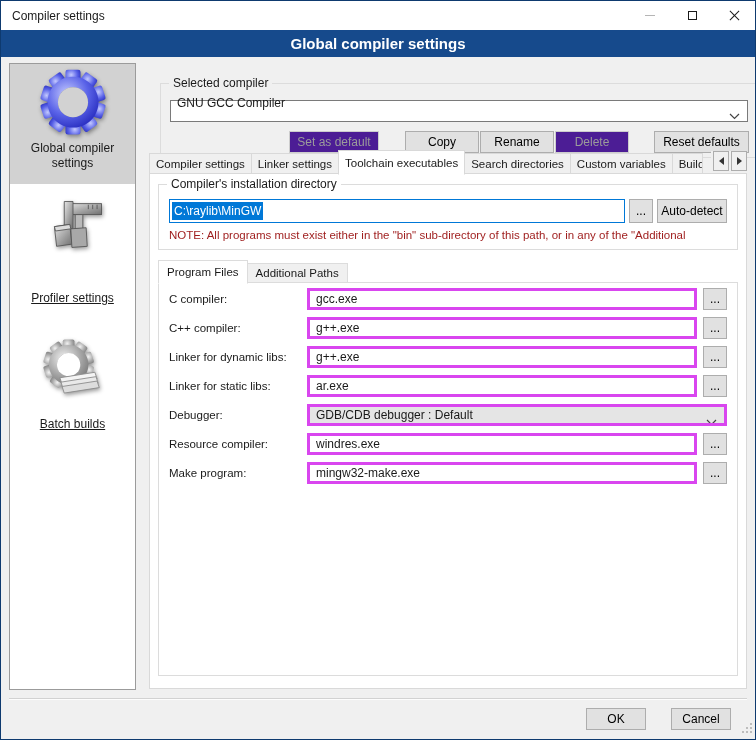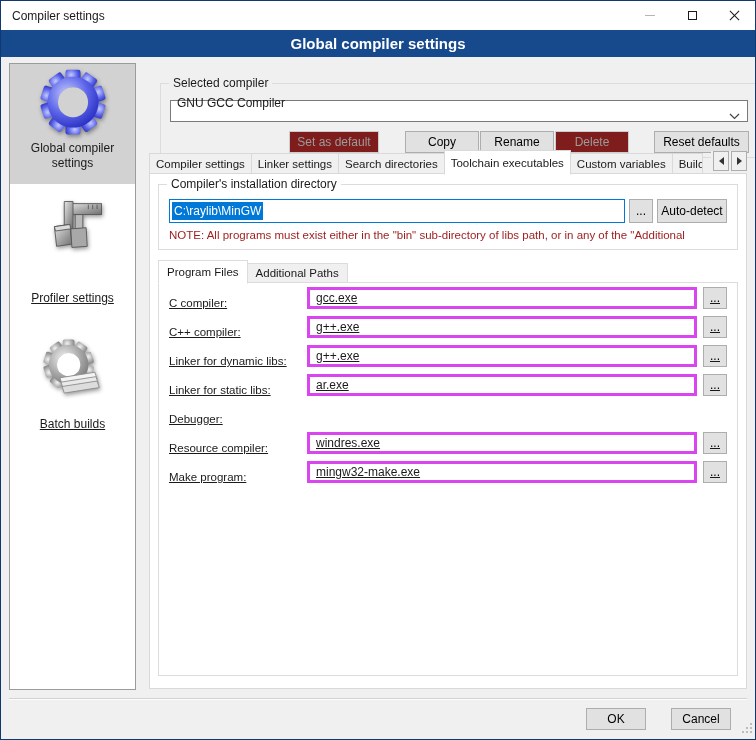--- a/index.html
+++ b/index.html
@@ -42,21 +42,21 @@
   .legend.on-white { background:#ffffff; }
 
   .grp-compiler { left:159px; top:64px; width:598px; height:75px;margin-top:18px; }
   .combo { position:absolute; left:9px; right:9px; top:16px; height:22px; background:#fff;
            border:1px solid #7a7a7a; display:flex; align-items:center; padding:0 24px 16px 6px; }
   .combo .chev { position:absolute; right:7px; top:8px; }
 
   .btnrow { position:absolute; right:8px; top:47px; display:flex; align-items:center; }
   .btn { height:22px; background:#e1e1e1; border:1px solid #adadad; font-size:12px;
          font-family:inherit; display:flex; align-items:center; justify-content:center; }
-  .btn.disabled { background:#7f1d1d; border-color:#cdcdcd; color:#9b9b9b; }
+  .btn.disabled { background:#4c1d95; border-color:#cdcdcd; color:#9b9b9b; }
 
   
   .tabstrip { position:absolute; left:148px; top:147px; width:598px; height:26px;
               display:flex; align-items:flex-end; }
   .tab { height:21px; padding:0 6px; background:#f0f0f0; border:1px solid #d9d9d9;
          display:flex; align-items:center; font-size:11.5px; white-space:nowrap; }
   .tab + .tab { margin-left:-1px; }
   .tab.active { height:25px; background:#fff; border-bottom:1px solid #fff;
                 margin-bottom:-1px; z-index:2; position:relative; }
   .tab-build { width:31px; overflow:hidden; padding-right:0; flex:none; }
@@ -85,21 +85,21 @@
   
   .exe-tabs { position:absolute; left:8px; top:84px; display:flex; align-items:flex-end; height:25px; }
   .etab { height:20px; padding:0 8px; background:#f0f0f0; border:1px solid #dcdcdc;
           display:flex; align-items:center; font-size:11.5px; white-space:nowrap; }
   .etab + .etab { margin-left:-1px; }
   .etab.active { height:24px; background:#fff; border-bottom:1px solid #fff;
                  margin-bottom:-1px; z-index:2; }
 
   .panel { position:absolute; left:8px; top:108px; width:580px; height:394px;
            background:#fff; border:1px solid #dcdcdc; padding-top:6px; }
-  .prow { display:flex; align-items:flex-end; height:20px; margin:0 10px 9px 10px;text-decoration:underline; }
+  .prow { display:flex; align-items:center; height:20px; margin:0 10px 9px 10px; }
   .plabel { width:138px; flex:none; font-size:11.5px; white-space:nowrap; }
   .pfield { flex:1; height:22px; border:3px solid #d946ef; background:#fff;
             display:flex; align-items:center; padding-left:6px; margin-right:6px;
             font-size:12px; white-space:nowrap; overflow:hidden; }
   .pfield.select { background:#e5e5e5; margin-right:0; position:relative; padding-right:22px; }
   .pfield.select .chev { position:absolute; right:7px; top:8px; }
   .pbrowse { width:24px; height:22px; flex:none; }
 
   
   .divider { position:absolute; left:8px; top:697px; width:738px; height:0;
@@ -240,22 +240,22 @@
       <button class="btn" style="width:74px; margin-left:26px;">Copy</button>
       <button class="btn" style="width:74px; margin-left:1px;">Rename</button>
       <button class="btn disabled" style="width:74px; margin-left:1px;">Delete</button>
       <button class="btn" style="width:95px; margin-left:25px;">Reset defaults</button>
     </div>
   </div>
 
   <div class="tabstrip">
     <div class="tab">Compiler settings</div>
     <div class="tab">Linker settings</div>
+    <div class="tab active">Toolchain executables</div>
     <div class="tab">Search directories</div>
-    <div class="tab active">Toolchain executables</div>
     <div class="tab">Custom variables</div>
     <div class="tab tab-build">Build options</div>
     <div class="tab-arrows">
       <div class="arrow-btn">
           <span class="tri-l"></span>
         </div>
       <div class="arrow-btn">
           <span class="tri-r"></span>
         </div>
     </div>
@@ -265,21 +265,21 @@
 
     <div class="groupbox grp-install">
       <span class="legend on-white">Compiler's installation directory</span>
       <div class="dir-row">
         <div class="dir-input">
           <span class="dir-sel">C:\raylib\MinGW</span>
         </div>
         <button class="btn btn-sq">...</button>
         <button class="btn btn-auto">Auto-detect</button>
       </div>
-      <div class="note">NOTE: All programs must exist either in the "bin" sub-directory of libs path, or in any of the "Additional</div>
+      <div class="note">NOTE: All programs must exist either in the "bin" sub-directory of this path, or in any of the "Additional</div>
     </div>
 
     <div class="exe-tabs">
       <div class="etab active">Program Files</div>
       <div class="etab">Additional Paths</div>
     </div>
 
     <div class="panel">
 
       <div class="prow">
@@ -301,20 +301,28 @@
       </div>
 
       <div class="prow">
         <div class="plabel">Linker for static libs:</div>
         <div class="pfield">ar.exe</div>
         <button class="btn pbrowse">...</button>
       </div>
 
       <div class="prow">
         <div class="plabel">Debugger:</div>
+        <div class="pfield select">
+          <span>GDB/CDB debugger : Default</span>
+          <span class="chev">
+            <svg width="11" height="7" viewBox="0 0 11 7">
+                <path d="M1 1 L5.5 5.5 L10 1" fill="none" stroke="#444" stroke-width="1.2"></path>
+              </svg>
+          </span>
+        </div>
       </div>
 
       <div class="prow">
         <div class="plabel">Resource compiler:</div>
         <div class="pfield">windres.exe</div>
         <button class="btn pbrowse">...</button>
       </div>
 
       <div class="prow">
         <div class="plabel">Make program:</div>

